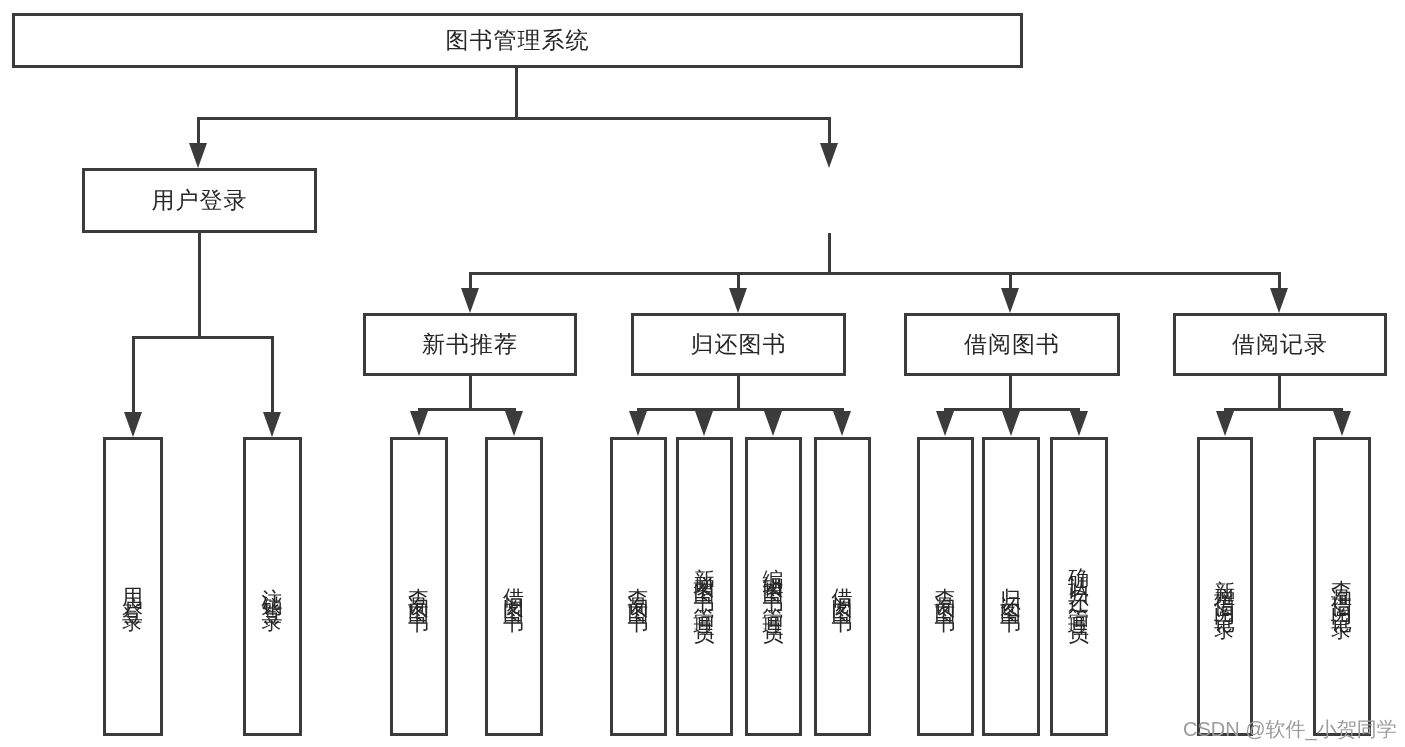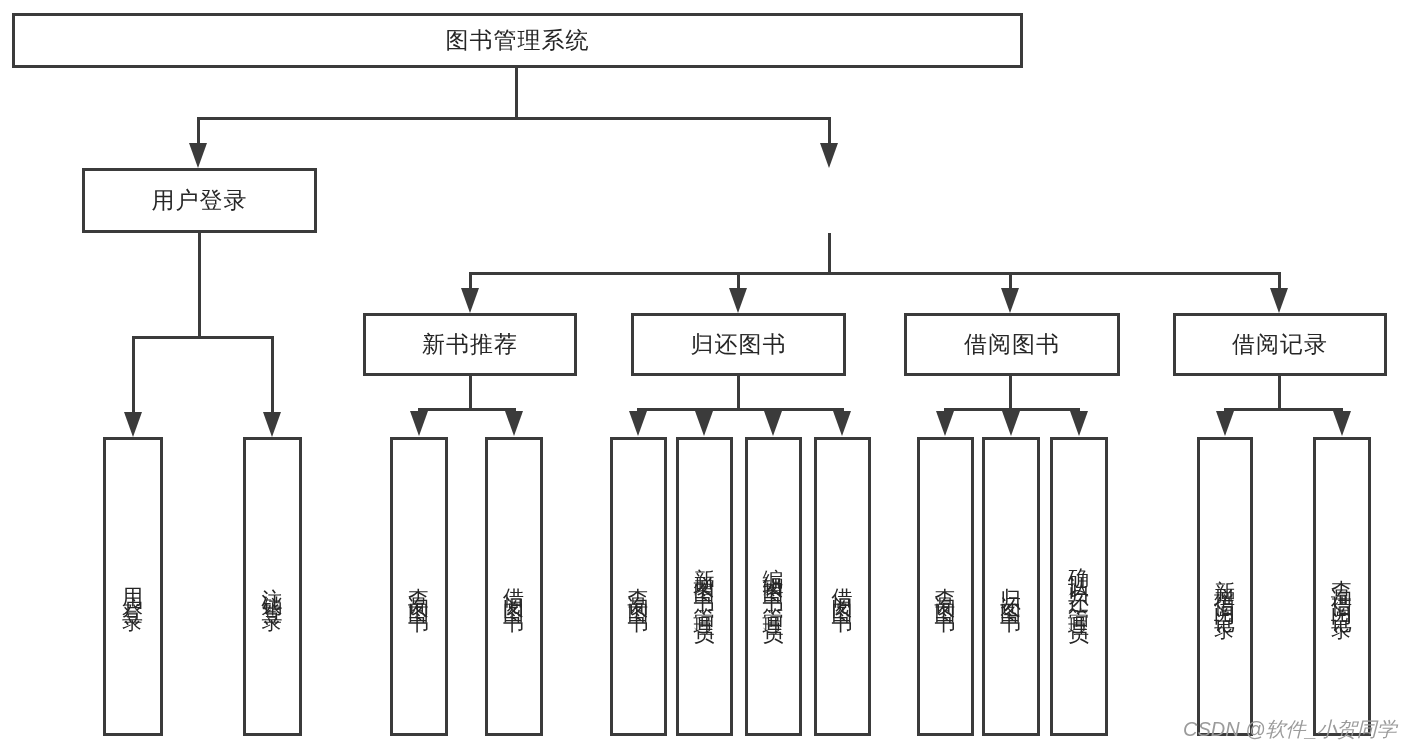--- a/index.html
+++ b/index.html
@@ -28,21 +28,21 @@
   }
   .v{position:absolute;width:3px;background:var(--line);}
   .h{position:absolute;height:3px;background:var(--line);}
   .arr{
     position:absolute;width:0;height:0;
     border-left:9px solid transparent;border-right:9px solid transparent;
     border-top:25px solid var(--line);
   }
   .watermark{
     position:absolute;left:1183px;top:716px;width:222px;
-    font-size:20px;color:#9b9b9b;white-space:nowrap;z-index:5;font-style:italic;
+    font-size:20px;color:#9b9b9b;white-space:nowrap;z-index:5;
   }
 </style>
 </head>
 <body>
 
 <div class="canvas">
 
   <div class="node" style="left:12px;top:13px;width:1011px;height:55px;">
     <span>图书管理系统</span>
   </div>

